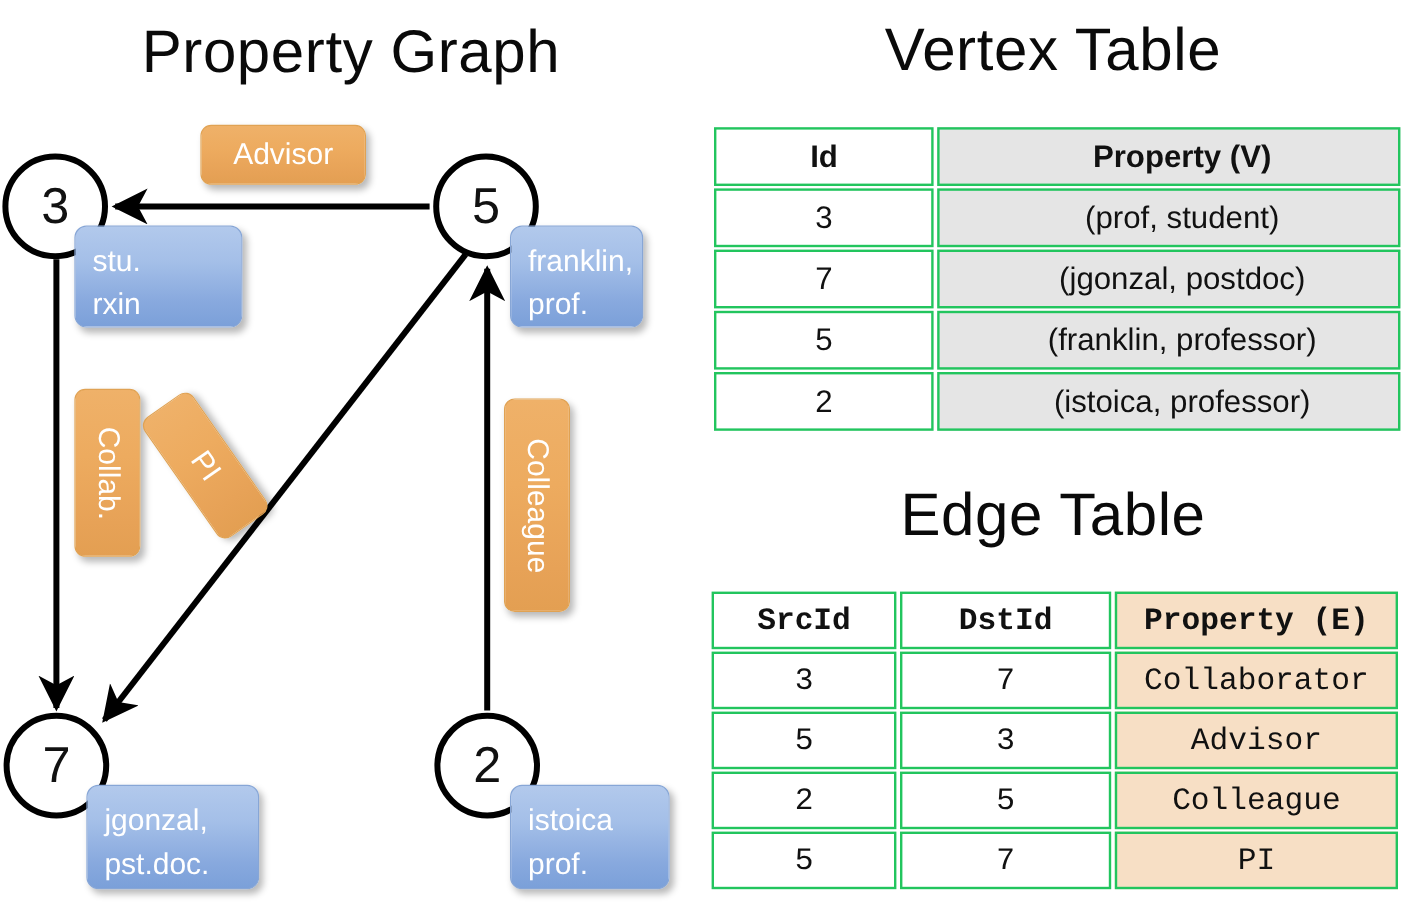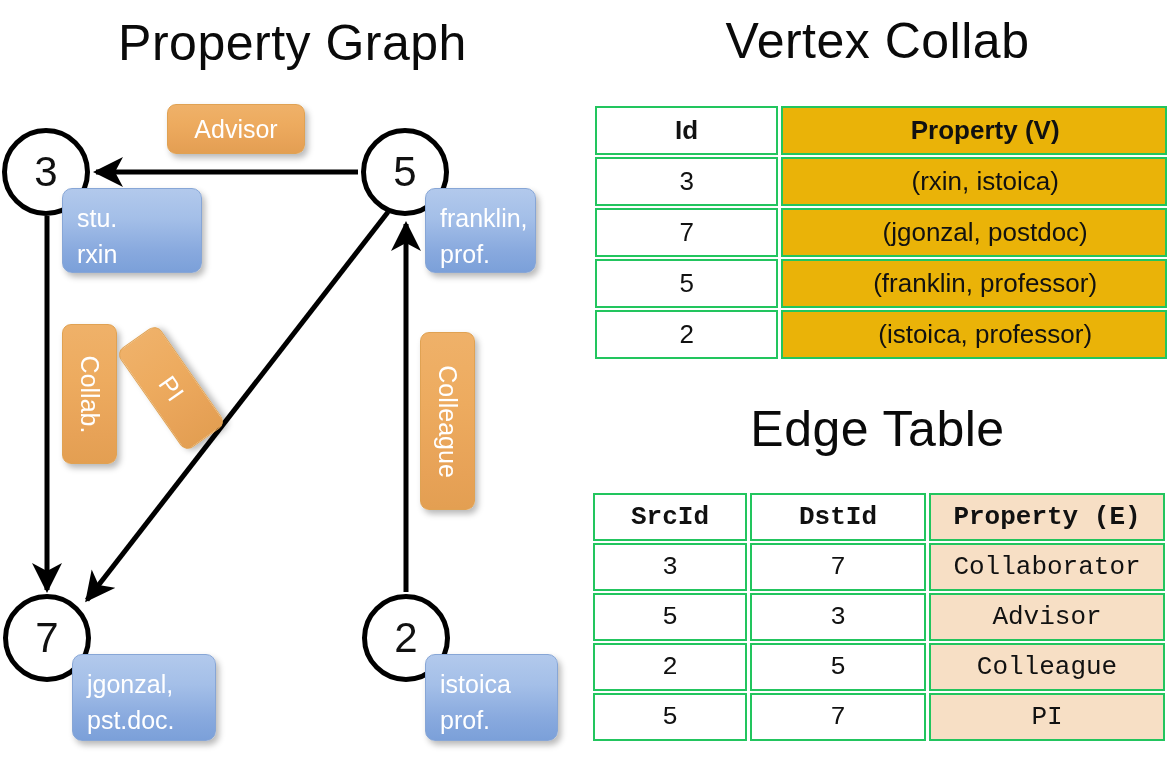--- a/index.html
+++ b/index.html
@@ -140,35 +140,35 @@
     height: 43px;
   }
   .data-table th {
     font-weight: bold;
     font-size: 26px;
   }
 
   #vertex-table { left: 592px; top: 104px; }
   #vertex-table .col-id   { width: 186px; }
   #vertex-table .col-prop { width: 370px; }
-  #vertex-table .prop-cell { background: #eab308; padding-left: 22px; }
+  #vertex-table .prop-cell { background: #e5e5e5; padding-left: 22px; }
   #vertex-table td, #vertex-table th { height: 45px; }
 
   #edge-table { left: 590px; top: 491px; }
   #edge-table .col-src  { width: 150px; }
   #edge-table .col-dst  { width: 172px; }
   #edge-table .col-prop { width: 232px; }
   #edge-table .prop-cell { background: #f7dfc5; }
   #edge-table td, #edge-table th { height: 44px; font-family: Liberation Mono, monospace; }
 </style>
 </head>
 <body>
 
 <div class="title" id="title-property-graph">Property Graph</div>
-<div class="title" id="title-vertex-table">Vertex Collab</div>
+<div class="title" id="title-vertex-table">Vertex Table</div>
 <div class="title" id="title-edge-table">Edge Table</div>
 
 <div id="graph-panel">
 
   <svg id="graph-edges" viewBox="0 0 585 760">
     <defs>
       <marker id="arrowhead" markerWidth="7" markerHeight="7" refX="5.4" refY="3" orient="auto" markerUnits="strokeWidth">
         <path d="M 0 0 L 6 3 L 0 6 L 1.6 3 Z" fill="#000"></path>
       </marker>
     </defs>
@@ -229,21 +229,21 @@
 <table class="data-table" id="vertex-table">
   <thead>
     <tr>
       <th class="col-id">Id</th>
       <th class="col-prop prop-cell">Property (V)</th>
     </tr>
   </thead>
   <tbody>
     <tr>
       <td class="col-id">3</td>
-      <td class="col-prop prop-cell">(rxin, istoica)</td>
+      <td class="col-prop prop-cell">(prof, student)</td>
     </tr>
     <tr>
       <td class="col-id">7</td>
       <td class="col-prop prop-cell">(jgonzal, postdoc)</td>
     </tr>
     <tr>
       <td class="col-id">5</td>
       <td class="col-prop prop-cell">(franklin, professor)</td>
     </tr>
     <tr>

